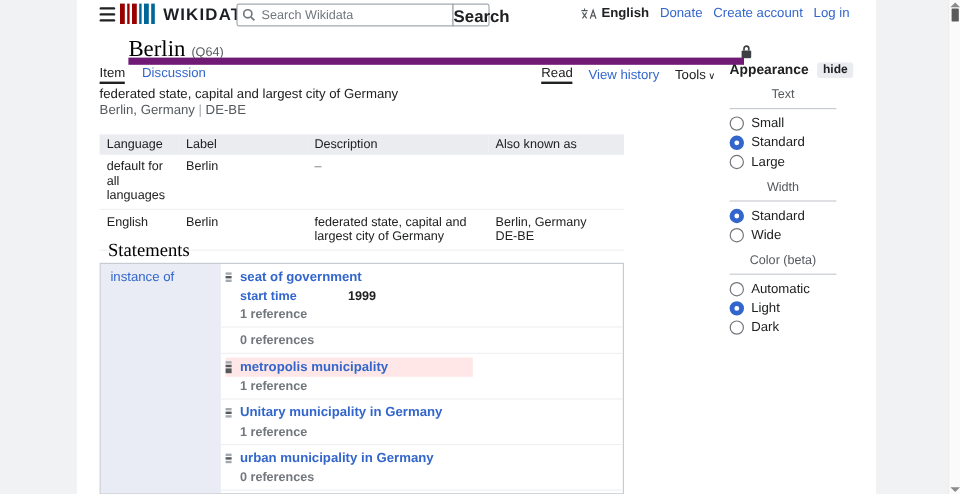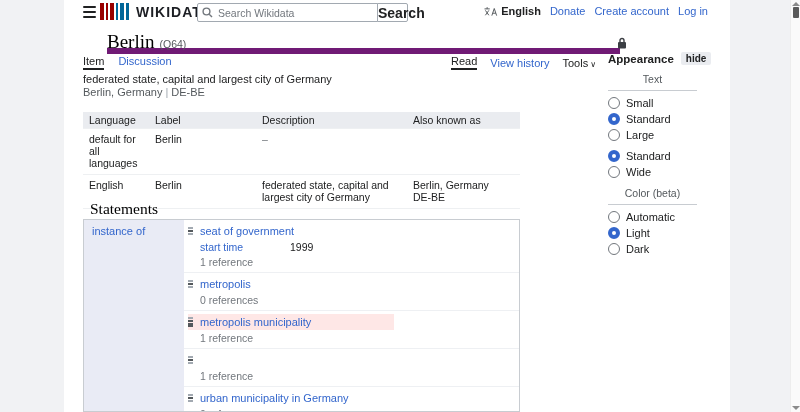--- a/index.html
+++ b/index.html
@@ -50,21 +50,21 @@
   .col-lang  { width:66px; }
   .col-label { width:107px; }
   .col-desc  { width:151px; }
   .col-aka   { width:113px; }
   .dash { color:#72777d; }
 
   
   .stat-head { position:absolute; left:26px; top:200px; font-family:"Liberation Serif", serif; font-weight:normal; font-size:15.5px; color:#000; }
   .statements { position:absolute; left:19px; top:219px; width:437px; height:193px; border:1px solid #c8ccd1; display:flex; overflow:hidden; background:#fff; }
   .prop-cell { width:100px; background:#e9ebf5; padding:5px 8px; font-size:11px; flex-shrink:0; }
-  .claims { flex:1; }
+  .claims { flex:1;font-weight:bold; }
   .claim { padding:3px 0 0 4px; border-bottom:1px solid #eef0f3; }
   .claim-main { height:16px; display:flex; align-items:center; gap:7px; font-size:11px; }
   .claim-main.deprecated { background:#fee7e6; width:206px; }
   .qual { height:15px; margin-left:12px; display:flex; align-items:center; font-size:10.5px; }
   .qual-prop { width:90px; }
   .qual-val { color:#202122; }
   .refs { margin-left:12px; height:18px; padding-top:2px; font-size:10.5px; color:#72777d; }
   .rank { display:flex; flex-direction:column; gap:1px; width:5px; flex-shrink:0; cursor:pointer; }
   .rank i { display:block; height:2px; background:#a2a9b1; }
   .rank i.mid { background:#54595d; }
@@ -205,28 +205,20 @@
             <a>seat of government</a>
           </div>
           <div class="qual">
             <a class="qual-prop">start time</a>
             <span class="qual-val">1999</span>
           </div>
           <div class="refs">1 reference</div>
         </div>
 
         <div class="claim">
-          <div class="claim-main">
-            <span class="rank">
-                <i></i>
-                <i class="mid"></i>
-                <i class="bot"></i>
-              </span>
-            <a>metropolis</a>
-          </div>
           <div class="refs">0 references</div>
         </div>
 
         <div class="claim">
           <div class="claim-main deprecated">
             <span class="rank depr">
                 <i></i>
                 <i class="mid"></i>
                 <i class="bot"></i>
               </span>
@@ -235,20 +227,21 @@
           <div class="refs">1 reference</div>
         </div>
 
         <div class="claim">
           <div class="claim-main">
             <span class="rank">
                 <i></i>
                 <i class="mid"></i>
                 <i class="bot"></i>
               </span>
+            <a>Unitary municipality in Germany</a>
           </div>
           <div class="refs">1 reference</div>
         </div>
 
         <div class="claim">
           <div class="claim-main">
             <span class="rank">
                 <i></i>
                 <i class="mid"></i>
                 <i class="bot"></i>
@@ -277,20 +270,21 @@
           <span class="radio checked"></span>
           <span>Standard</span>
         </div>
         <div class="opt">
           <span class="radio"></span>
           <span>Large</span>
         </div>
       </div>
 
       <div class="app-section">
+        <div class="app-label">Width</div>
         <div class="opt">
           <span class="radio checked"></span>
           <span>Standard</span>
         </div>
         <div class="opt">
           <span class="radio"></span>
           <span>Wide</span>
         </div>
       </div>
 

